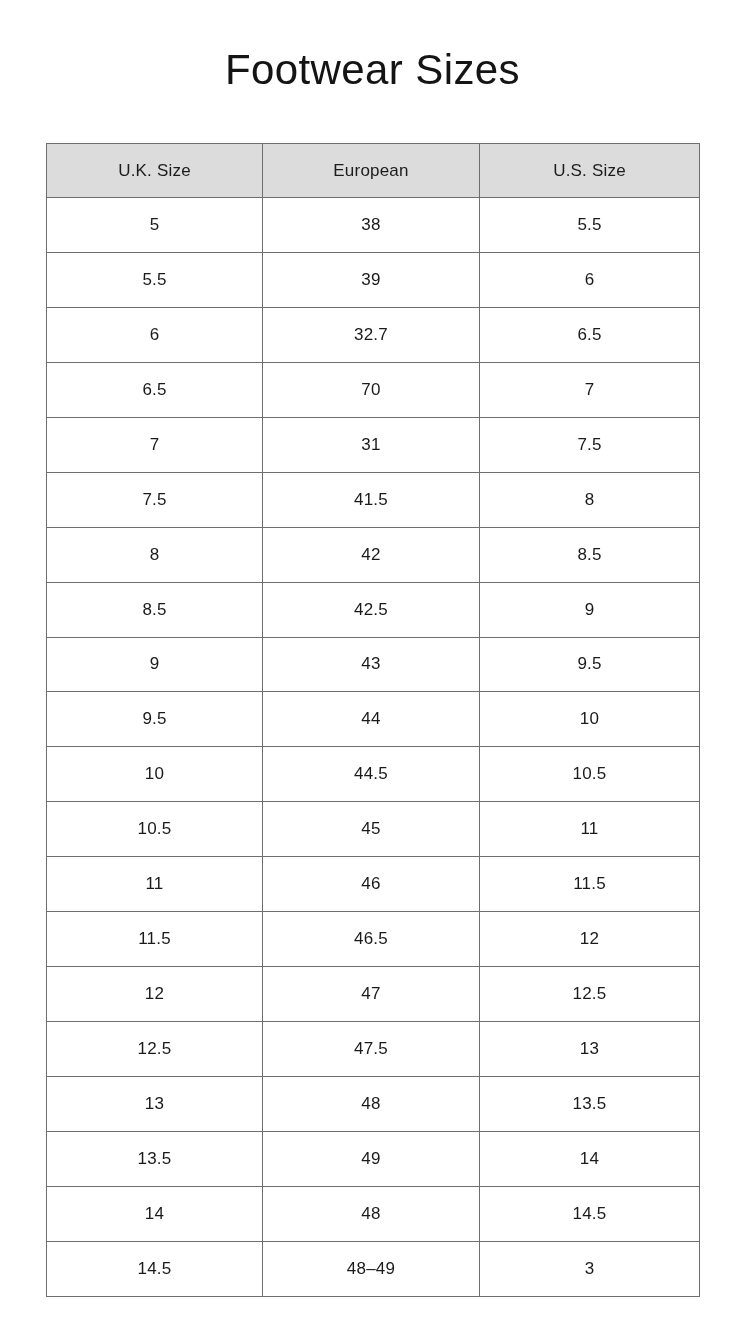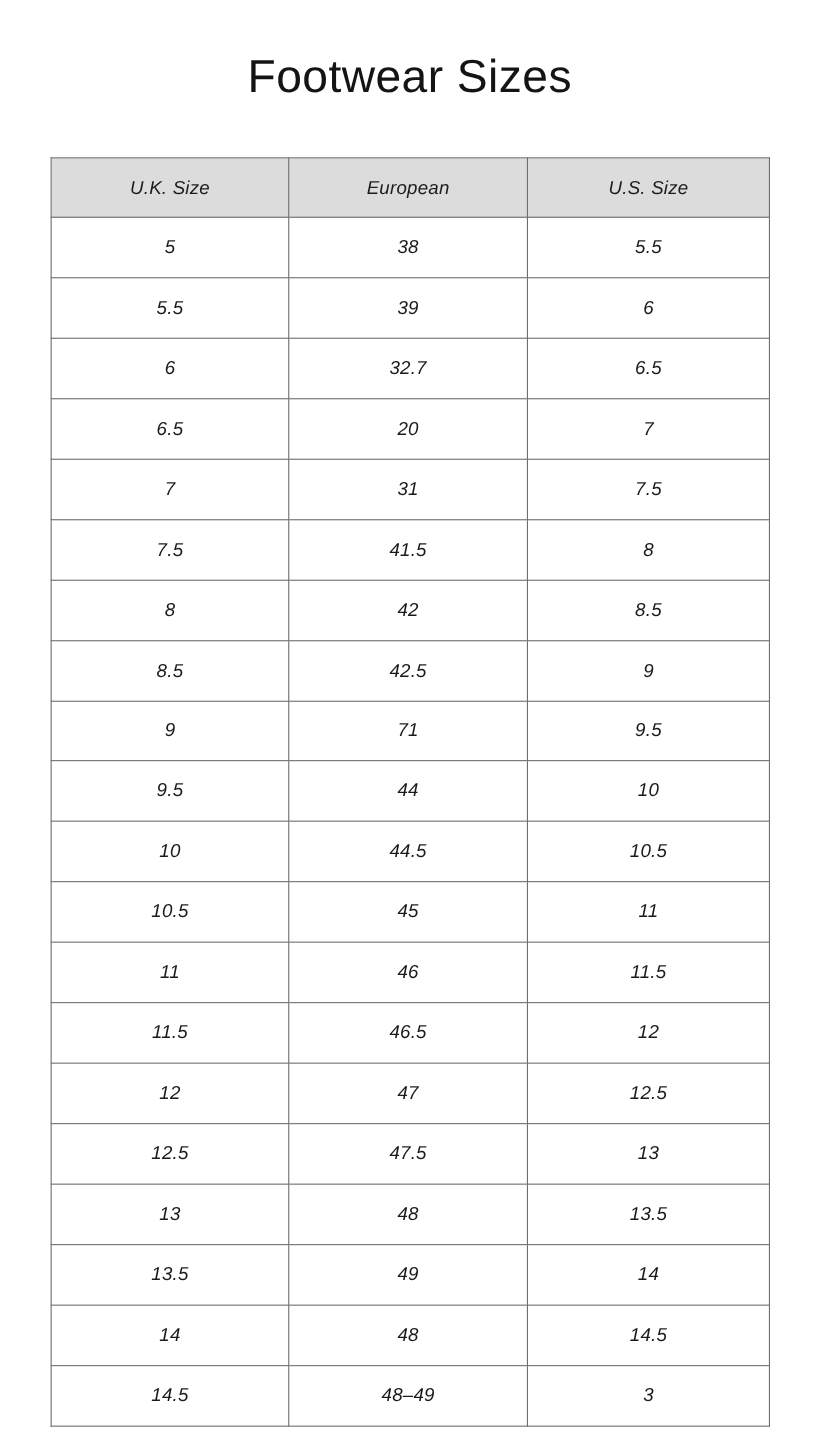--- a/index.html
+++ b/index.html
@@ -37,21 +37,20 @@
     position: absolute;
     left: 46px;
     top: 143px;
     width: 653px;
   }
   table.size-table {
     border-collapse: collapse;
     table-layout: fixed;
     width: 653px;
     background: #ffffff;
-    font-style: italic;
   }
   table.size-table col.c-uk { width: 216px; }
   table.size-table col.c-eu { width: 217px; }
   table.size-table col.c-us { width: 220px; }
 
   table.size-table th,
   table.size-table td {
     border: 1px solid #6e6e6e;
     text-align: center;
     vertical-align: middle;
@@ -106,21 +105,21 @@
             <td>39</td>
             <td>6</td>
           </tr>
           <tr>
             <td>6</td>
             <td>32.7</td>
             <td>6.5</td>
           </tr>
           <tr>
             <td>6.5</td>
-            <td>20</td>
+            <td>70</td>
             <td>7</td>
           </tr>
           <tr>
             <td>7</td>
             <td>31</td>
             <td>7.5</td>
           </tr>
           <tr>
             <td>7.5</td>
             <td>41.5</td>
@@ -131,21 +130,21 @@
             <td>42</td>
             <td>8.5</td>
           </tr>
           <tr>
             <td>8.5</td>
             <td>42.5</td>
             <td>9</td>
           </tr>
           <tr>
             <td>9</td>
-            <td>71</td>
+            <td>43</td>
             <td>9.5</td>
           </tr>
           <tr>
             <td>9.5</td>
             <td>44</td>
             <td>10</td>
           </tr>
           <tr>
             <td>10</td>
             <td>44.5</td>

